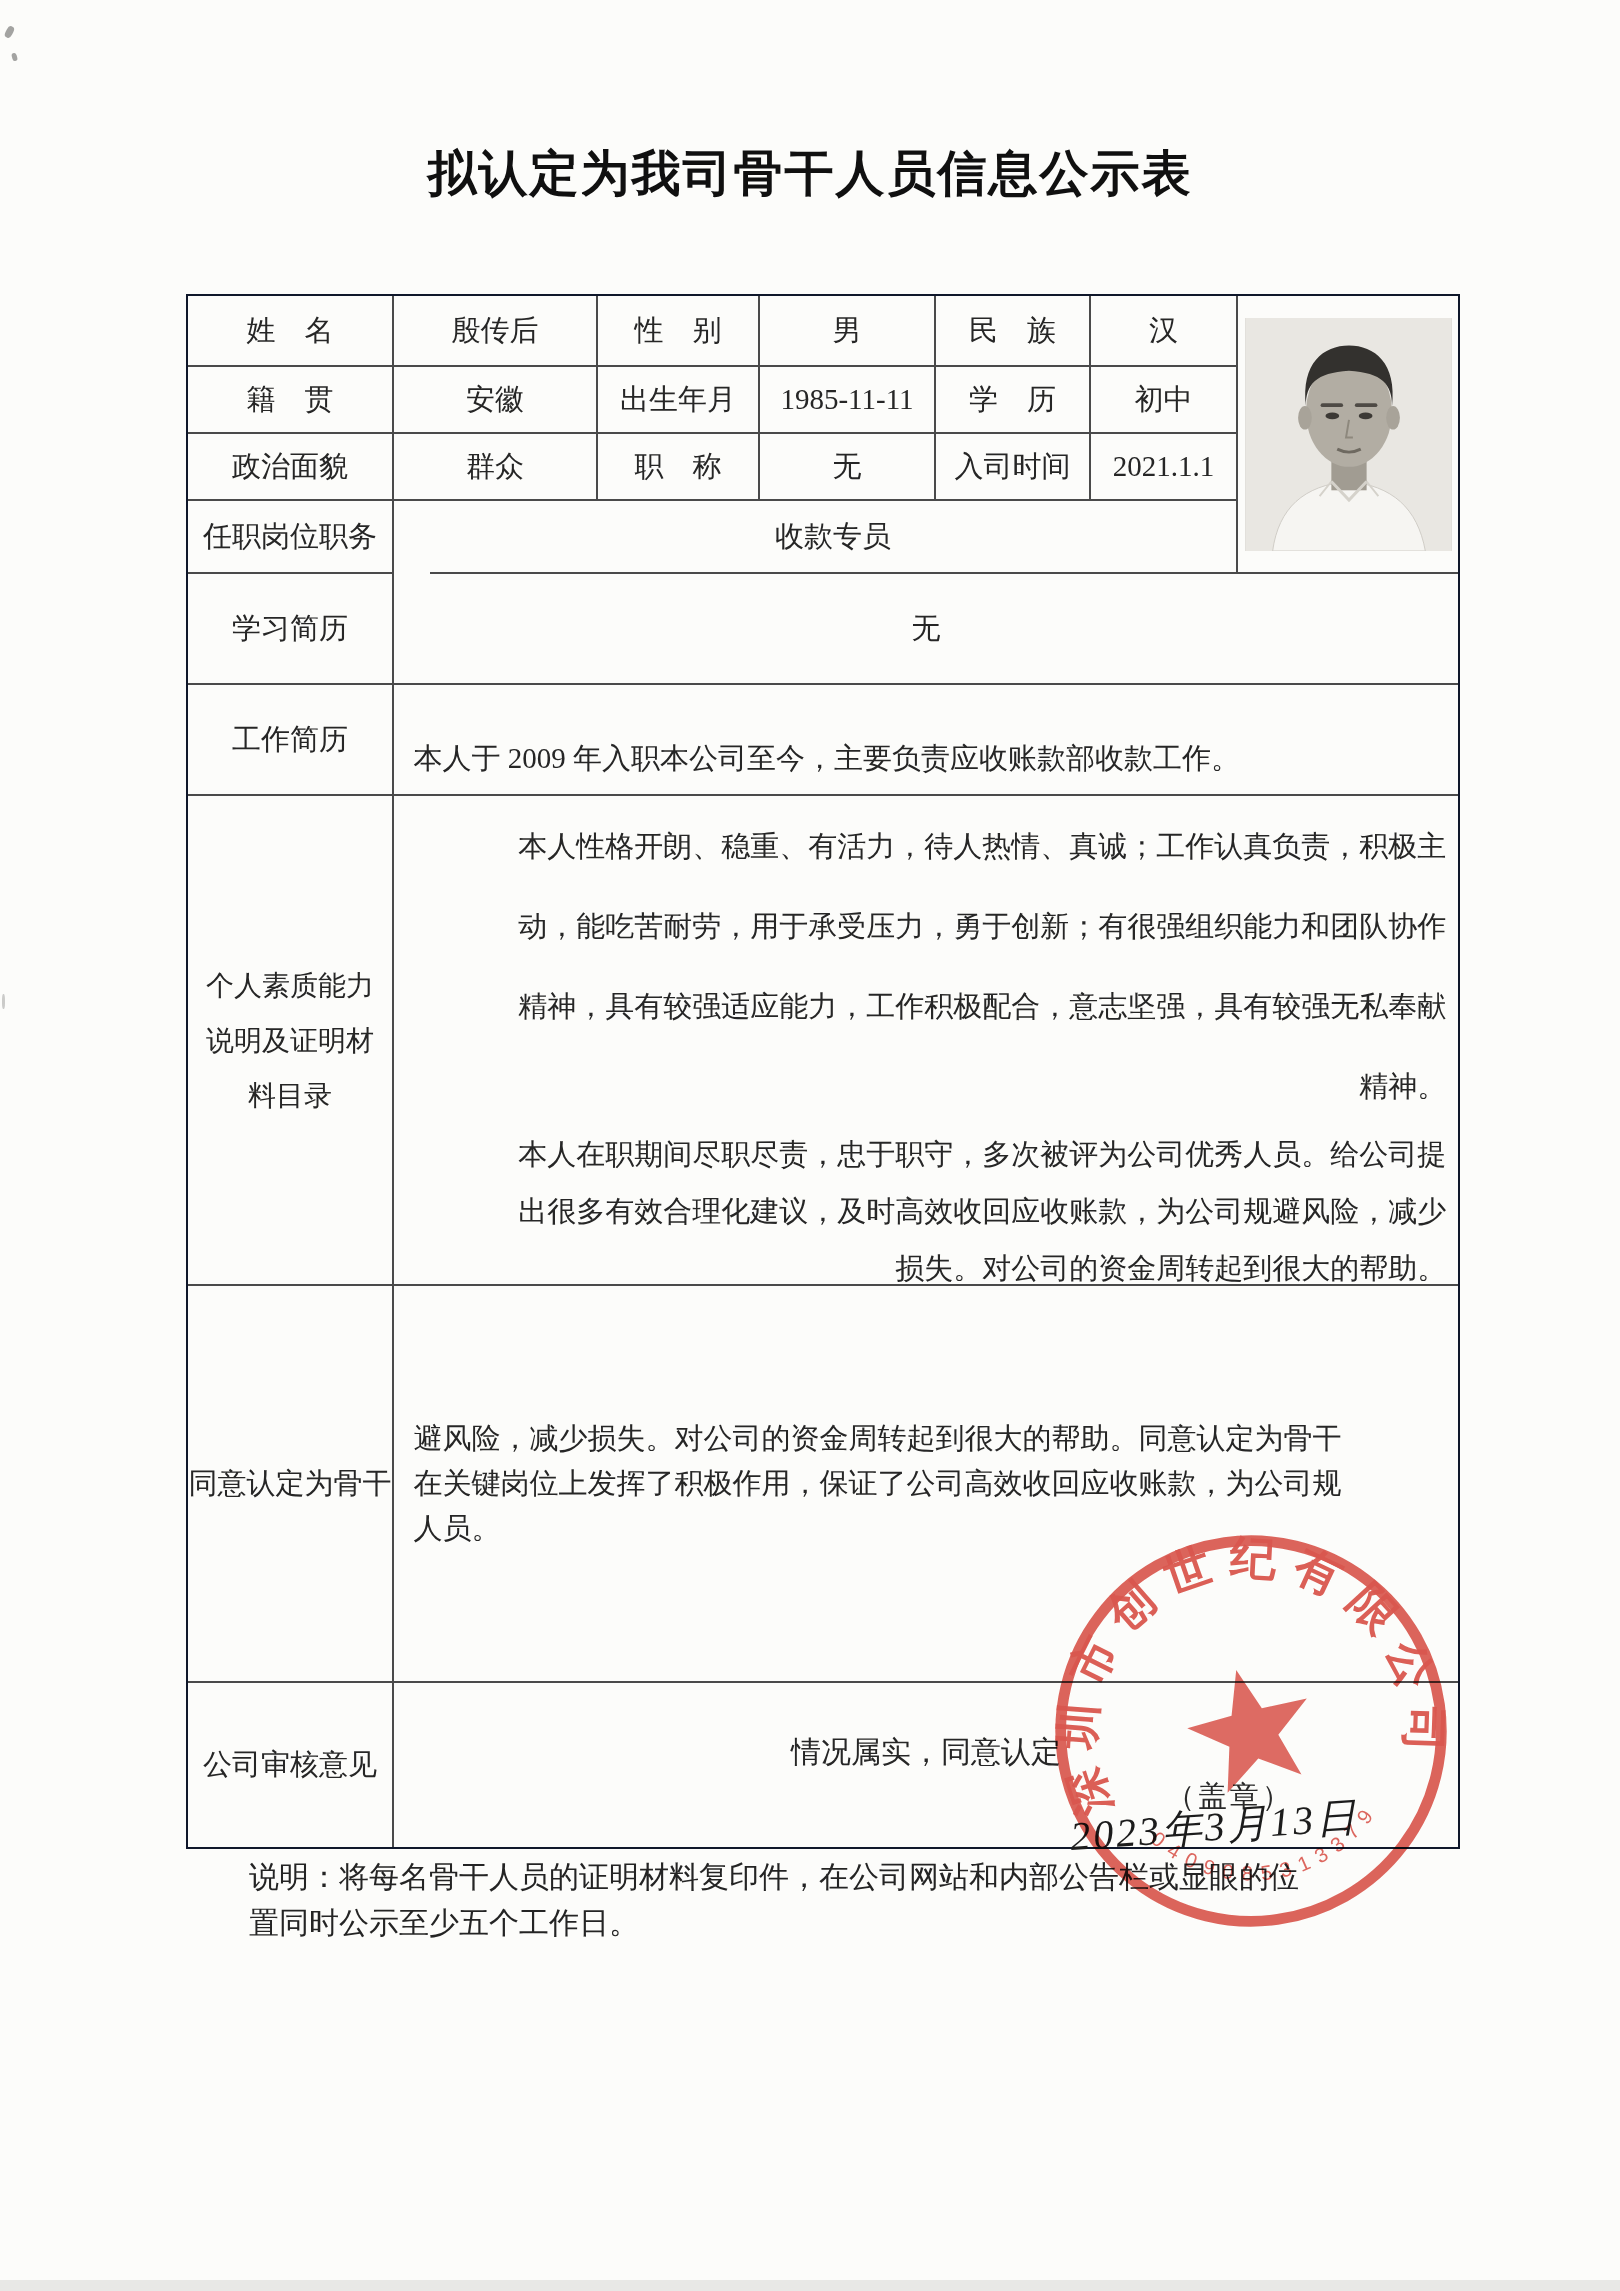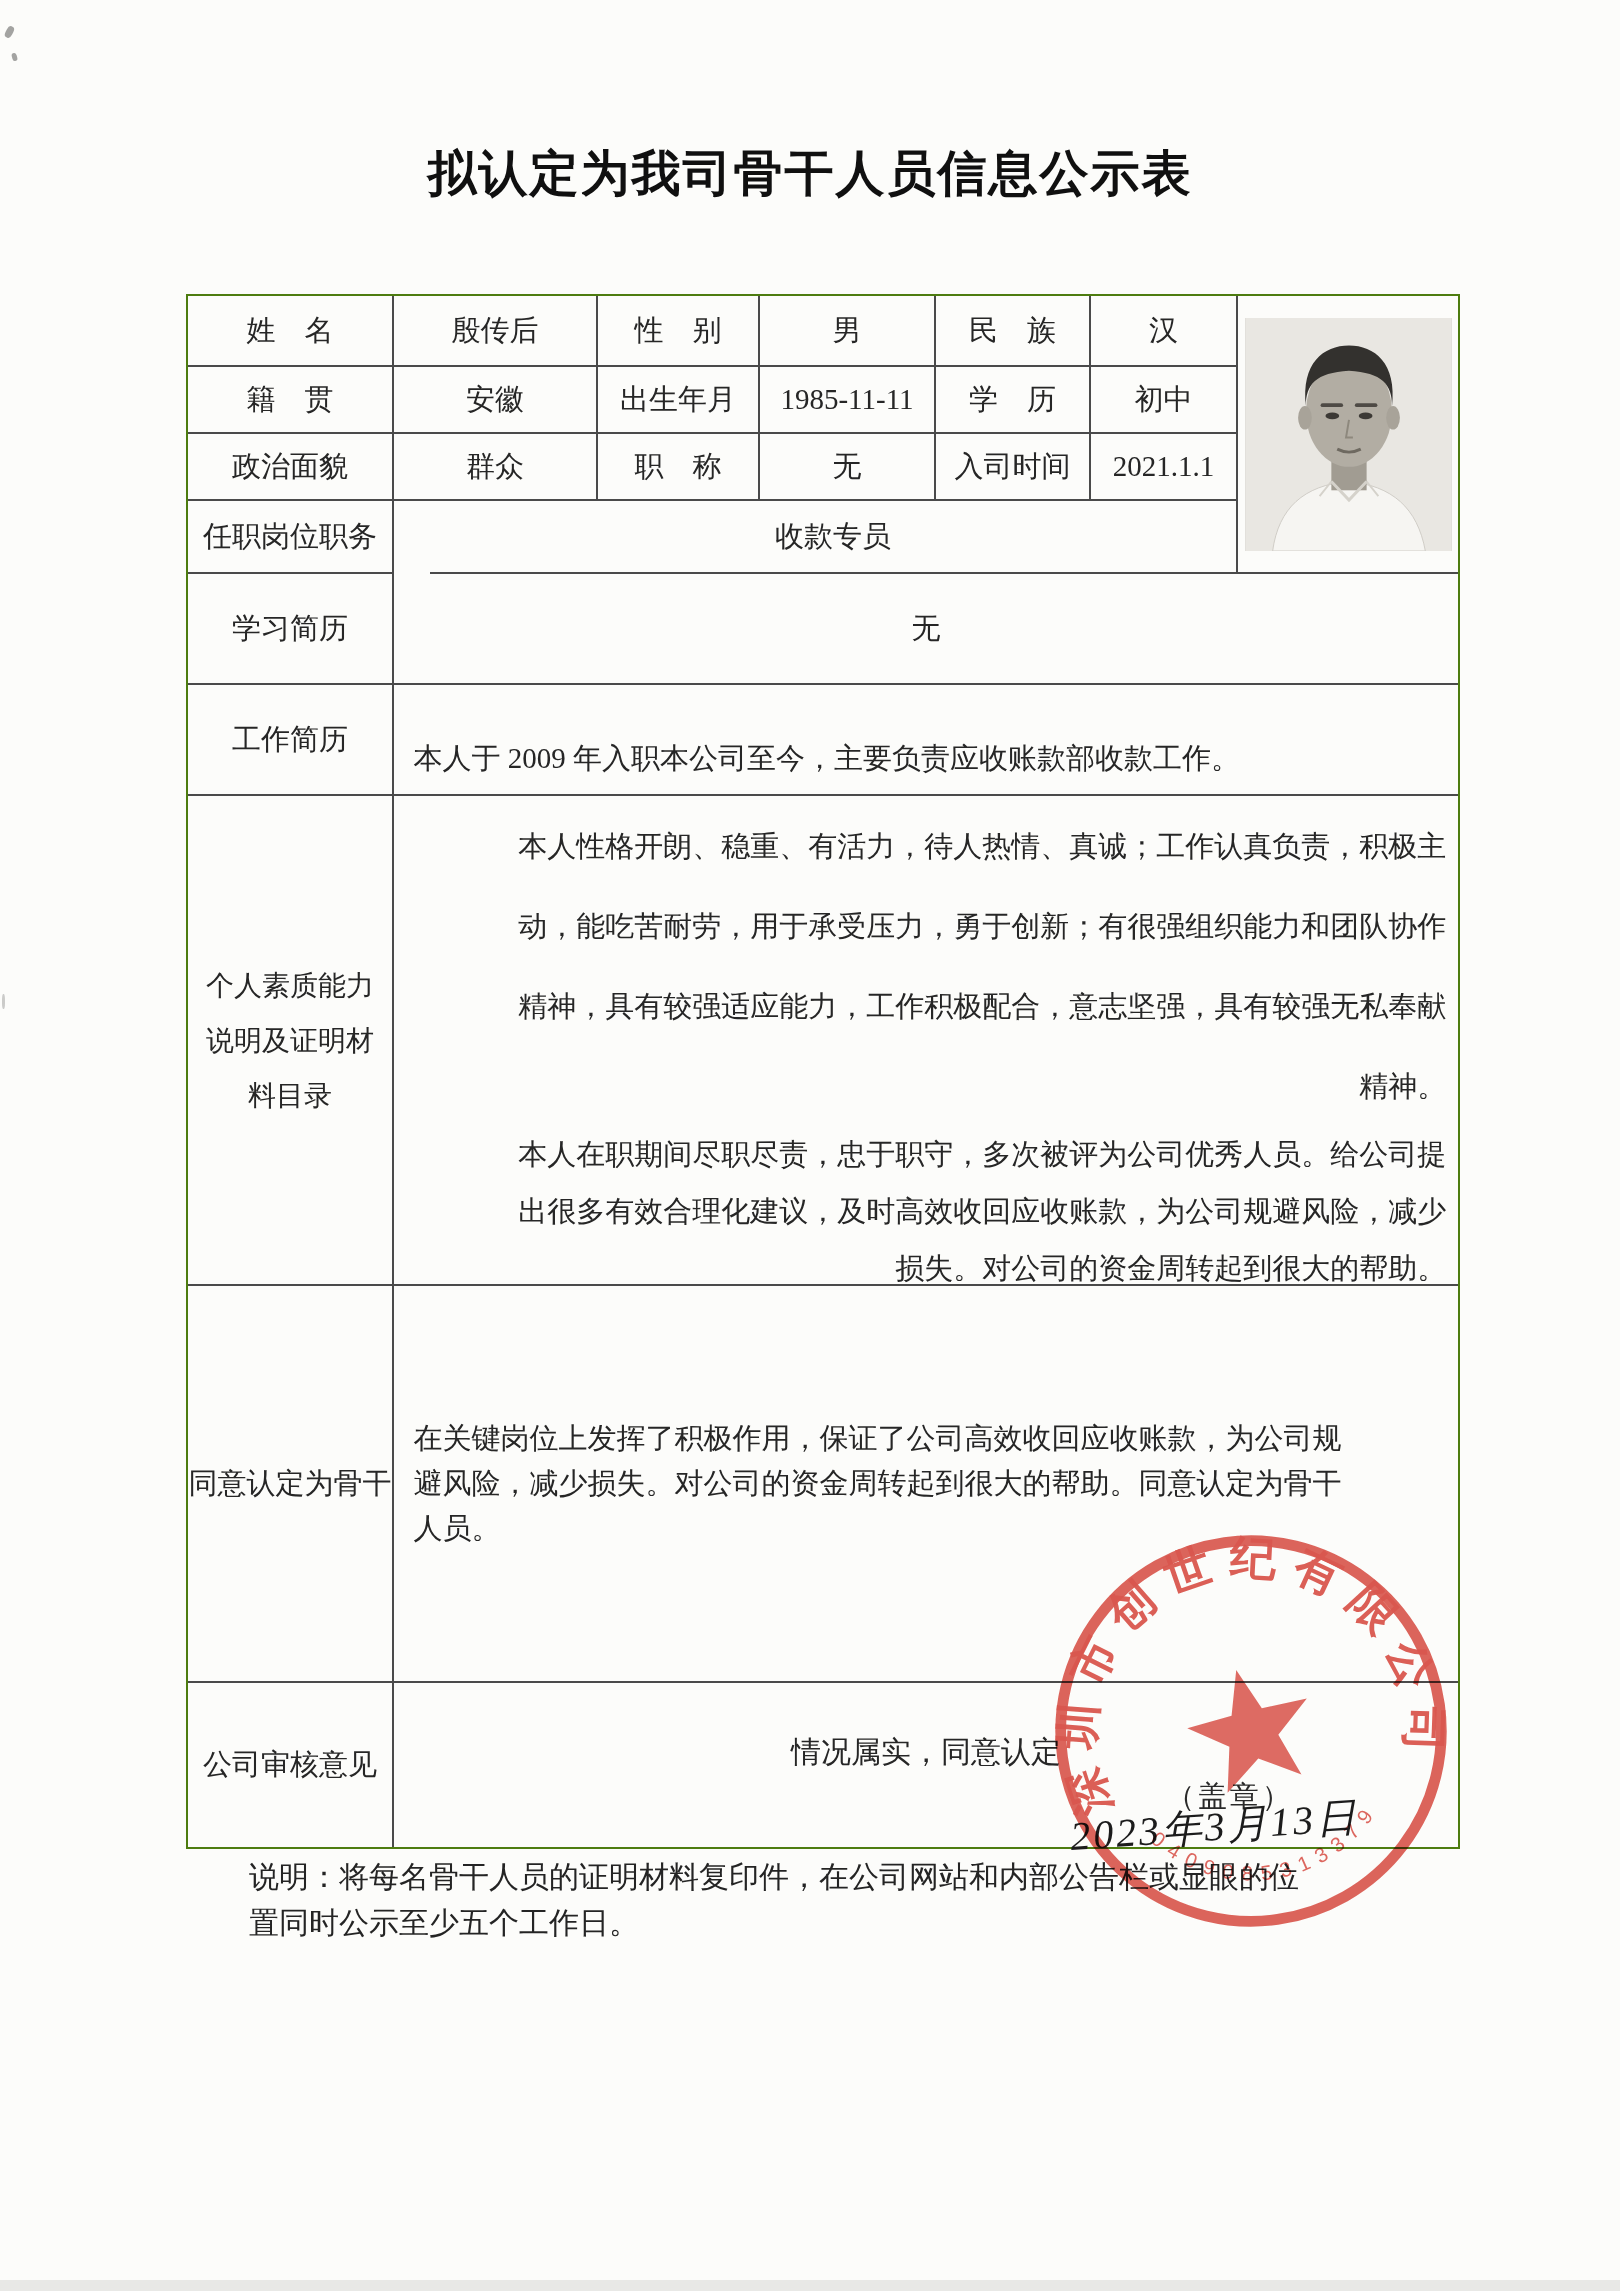--- a/index.html
+++ b/index.html
@@ -10,21 +10,21 @@
     font-family:"Liberation Serif","DejaVu Serif",serif;
     color:#262626;
   }
   .doc-title {
     position:absolute; left:0; top:141px; width:100%;
     text-align:center; font-size:49px; font-weight:bold; letter-spacing:2px;
     color:#101010; font-family:"Liberation Sans","DejaVu Sans",sans-serif;
   }
   .table-wrap {
     position:absolute; left:186px; top:294px; width:1274px;
-    border:2px solid #4d7c0f; background:transparent;
+    border:2px solid #0f172a; background:transparent;
   }
   .grid-top {
     display:grid;
     grid-template-columns:206px 204px 162px 176px 155px 147px 1fr;
     grid-template-rows:71px 67px 67px 73px;
   }
   .grid-bottom {
     display:grid;
     grid-template-columns:206px 1fr;
     grid-template-rows:111px 111px 490px 397px 164px;
@@ -162,22 +162,22 @@
         <div class="q1-line">动，能吃苦耐劳，用于承受压力，勇于创新；有很强组织能力和团队协作</div>
         <div class="q1-line">精神，具有较强适应能力，工作积极配合，意志坚强，具有较强无私奉献</div>
         <div class="q1-line">精神。</div>
         <div class="q2-line">本人在职期间尽职尽责，忠于职守，多次被评为公司优秀人员。给公司提</div>
         <div class="q2-line">出很多有效合理化建议，及时高效收回应收账款，为公司规避风险，减少</div>
         <div class="q2-line">损失。对公司的资金周转起到很大的帮助。</div>
       </div>
 
       <div class="cell">同意认定为骨干</div>
       <div class="cell no-r reason-cell">
+        <div class="r8-line">避风险，减少损失。对公司的资金周转起到很大的帮助。同意认定为骨干</div>
         <div class="r8-line">在关键岗位上发挥了积极作用，保证了公司高效收回应收账款，为公司规</div>
-        <div class="r8-line">避风险，减少损失。对公司的资金周转起到很大的帮助。同意认定为骨干</div>
         <div class="r8-line">人员。</div>
       </div>
 
       <div class="cell no-b">公司审核意见</div>
       <div class="cell no-r no-b review-cell">
         <span>情况属实，同意认定</span>
         <span class="stamp-hint">（盖章）</span>
         <span class="hand-date">2023年3月13日</span>
       </div>
     </div>

